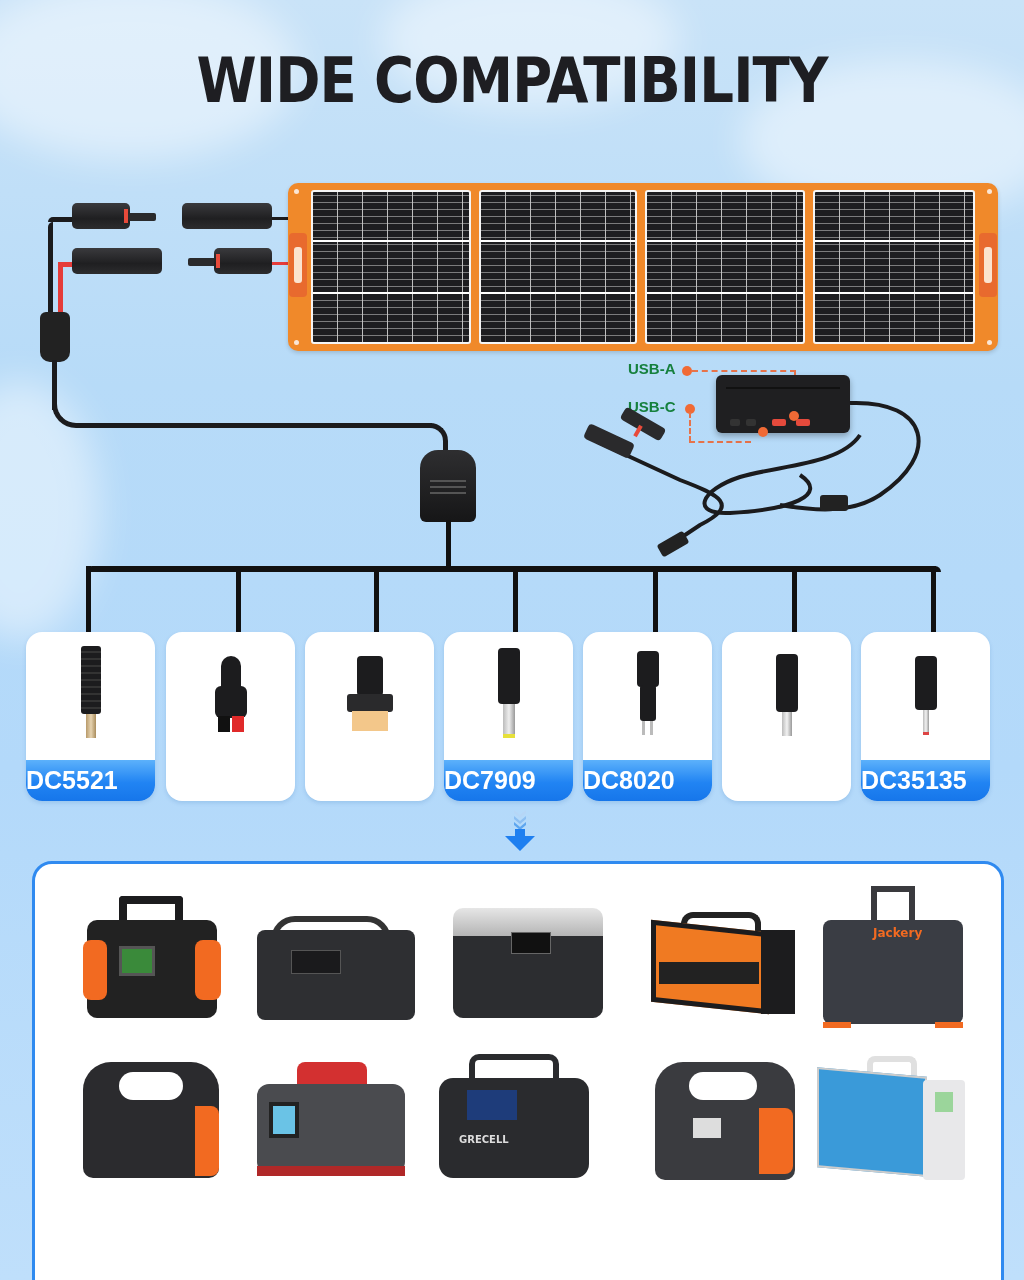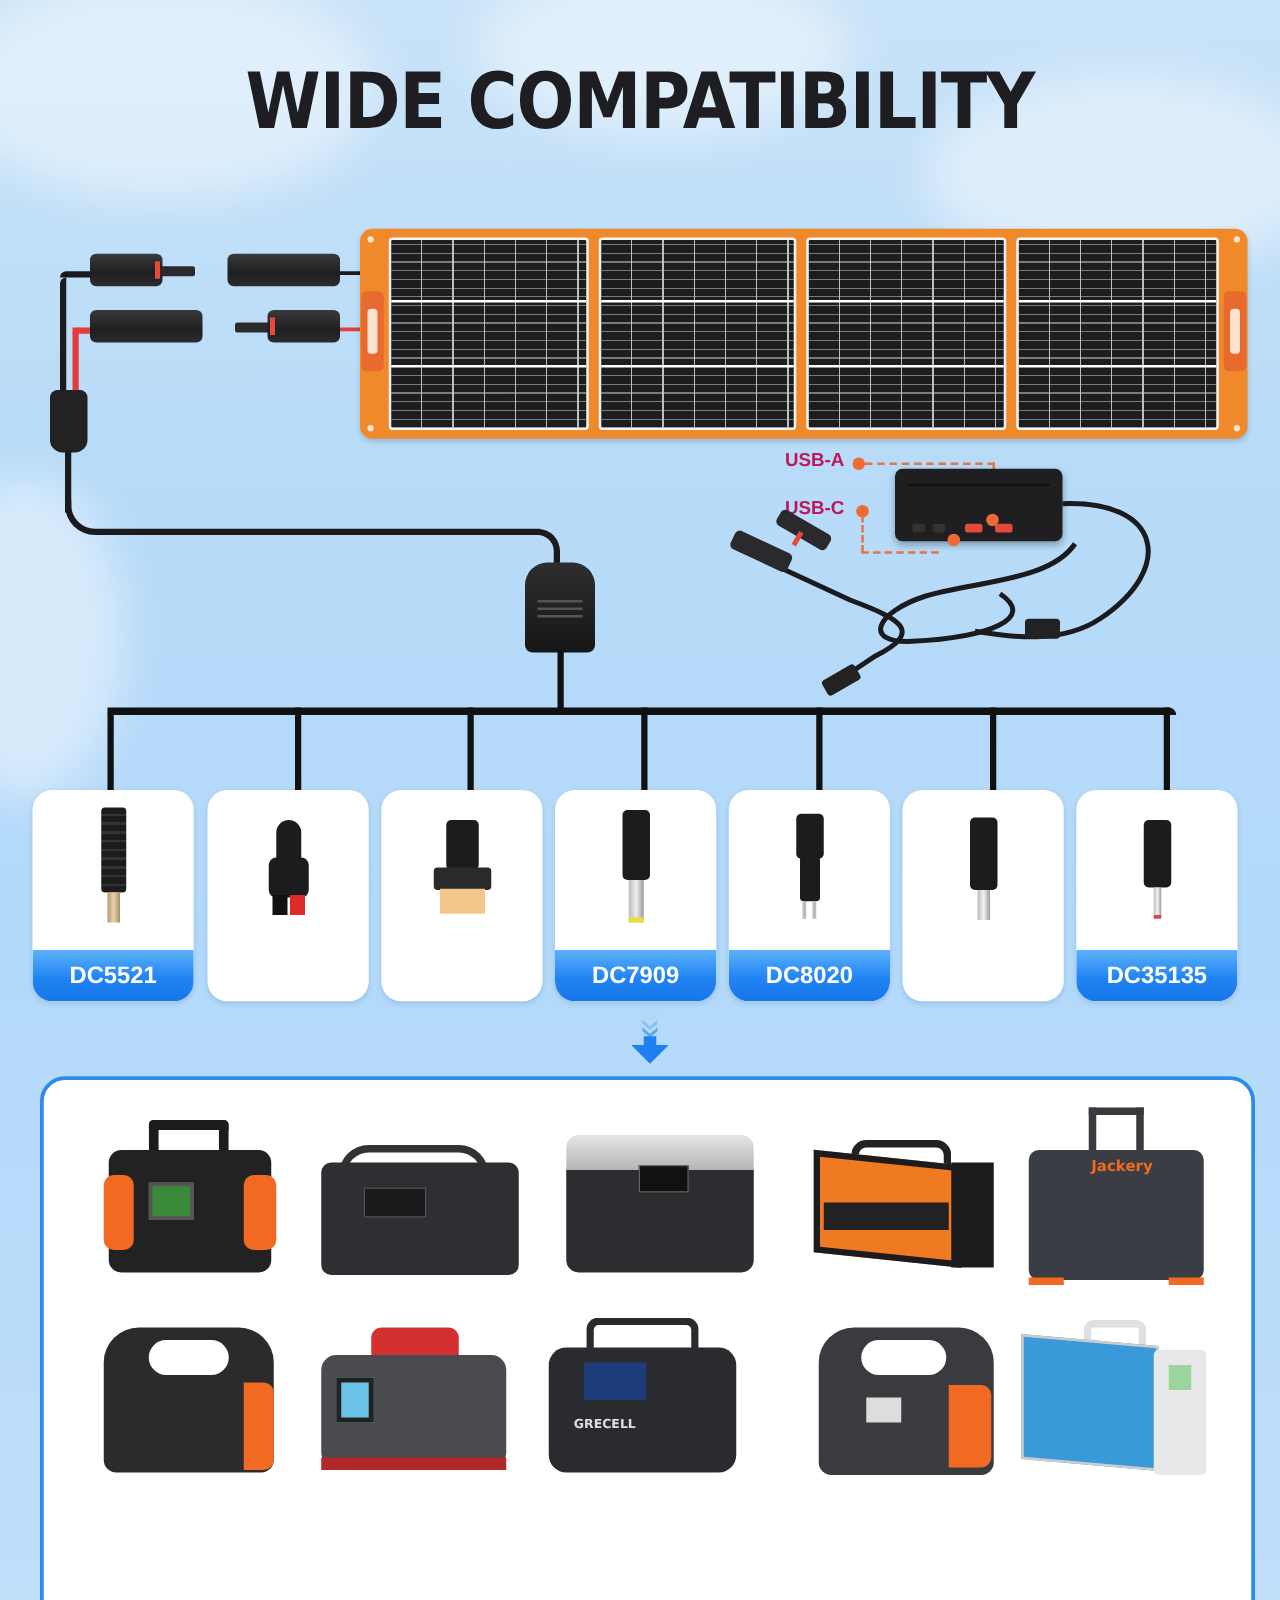--- a/index.html
+++ b/index.html
@@ -21,36 +21,36 @@
       repeating-linear-gradient(90deg,transparent 0 24px,rgba(230,230,230,.8) 24px 25px)}
   .cell-block .bus{position:absolute;left:0;right:0;height:2px;background:#fff}
   .screw{position:absolute;width:5px;height:5px;border-radius:50%;background:#fbe6d4}
   
   .mc4{position:absolute;height:26px;background:linear-gradient(180deg,#3a3a3d,#1f1f21 60%,#2c2c2e);border-radius:5px}
   .mc4 .ring{position:absolute;top:6px;width:4px;height:14px;background:#e84a3a}
   .pin{position:absolute;height:8px;background:#2a2a2c;border-radius:2px}
   .wire{position:absolute;background:#1b1b1d}
   .wire.red{background:#e53c3a}
   
-  .callout{position:absolute;font-weight:bold;font-size:15px;color:#be185d;font-family:"Liberation Sans",sans-serif}
+  .callout{position:absolute;font-weight:bold;font-size:15px;color:#15803d;font-family:"Liberation Sans",sans-serif}
   .dot{position:absolute;width:10px;height:10px;border-radius:50%;background:#f06a35}
   .dash{position:absolute;border-color:#e6734a;border-style:dashed;border-width:0}
   
   .jbox{position:absolute;left:716px;top:375px;width:134px;height:58px;background:#1f1f21;border-radius:6px;
     box-shadow:0 3px 6px rgba(0,0,0,.3)}
   .port{position:absolute;top:44px;height:7px;border-radius:2px}
   
   .line{position:absolute;background:#111}
   
   .card{position:absolute;top:632px;width:129px;height:169px;border-radius:16px;overflow:hidden;background:#fff;
     box-shadow:0 2px 4px rgba(0,80,160,.15)}
   .card .img{position:absolute;left:0;top:0;width:100%;height:128px;display:flex;align-items:center;justify-content:center}
   .card .lbl{position:absolute;left:0;bottom:0;width:100%;height:41px;
     background:linear-gradient(180deg,#5cb1fb 0%,#2184f3 55%,#1676ea 100%);
-    color:#fff;font-weight:bold;font-size:19px;text-align:center;line-height:41px;font-family:"Liberation Sans",sans-serif}
+    color:#fff;font-weight:bold;font-size:25px;line-height:41px;font-family:"Liberation Sans",sans-serif}
   .arrow{position:absolute;left:500px;top:808px;width:40px;height:46px}
   
   .devbox{position:absolute;left:32px;top:861px;width:972px;height:476px;background:#fff;border:3px solid #2f8af0;border-radius:20px}
   .dev{position:absolute;width:140px;height:120px}
 </style>
 </head>
 <body>
 
 <div class="cloud" style="left:-40px;top:-20px;width:340px;height:180px"></div>
 <div class="cloud" style="left:380px;top:-30px;width:300px;height:140px"></div>

